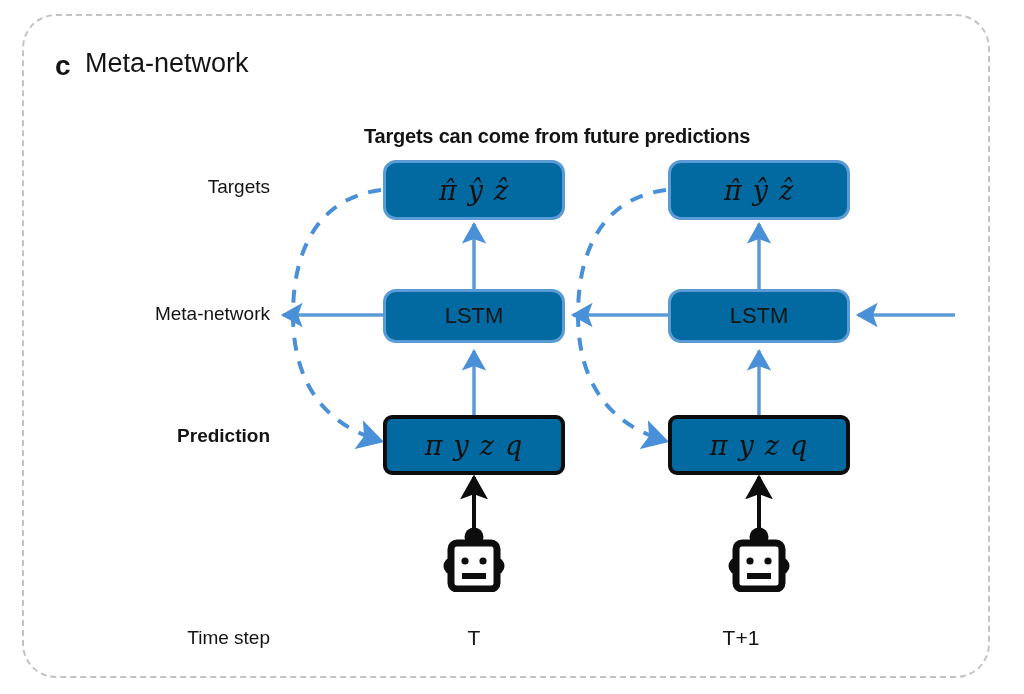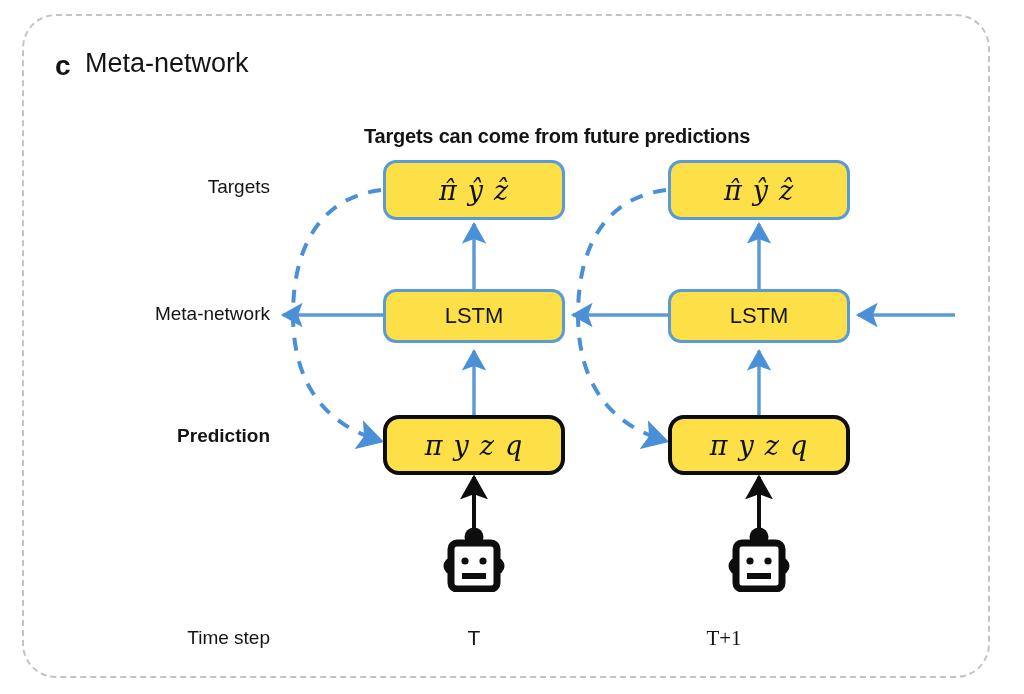--- a/index.html
+++ b/index.html
@@ -31,27 +31,27 @@
   }
   .caption-inner{position:relative;left:45px;}
 
   .row-label{
     position:absolute;text-align:right;
     font-size:19px;color:#141414;white-space:nowrap;
   }
 
   .node{
     position:absolute;box-sizing:border-box;
-    background:#fde047;display:flex;align-items:center;justify-content:center;
+    background:#0369a1;display:flex;align-items:center;justify-content:center;
   }
   .node-blue{
     border:3px solid #5B9BD5;border-radius:13px;
   }
   .node-black{
-    border:4px solid #0d0d0d;border-radius:16px;
+    border:4px solid #0d0d0d;border-radius:9px;
   }
   .math{
     font-family:"DejaVu Serif",serif;font-style:italic;
     font-size:27px;color:#111;line-height:1;
     letter-spacing:1px;white-space:nowrap;
   }
   .math span{margin:0 5px;display:inline-block;}
   .lstm-text{
     font-size:22px;color:#141414;font-family:Liberation Sans, sans-serif;
   }
@@ -184,15 +184,15 @@
       <circle cx="10.5" cy="40" r="9" fill="#0d0d0d"></circle>
       <circle cx="53.5" cy="40" r="9" fill="#0d0d0d"></circle>
       <rect x="9" y="17" width="46" height="46" rx="6" ry="6" fill="#ffffff" stroke="#0d0d0d" stroke-width="7"></rect>
       <circle cx="23" cy="35" r="3.6" fill="#0d0d0d"></circle>
       <circle cx="41" cy="35" r="3.6" fill="#0d0d0d"></circle>
       <rect x="20" y="47" width="24" height="6" fill="#0d0d0d"></rect>
     </svg>
   </div>
 
   <div class="tstep" style="left:404px;top:626px;width:140px;">T</div>
-  <div class="tstep" style="left:654px;top:626px;width:140px;font-family:Liberation Serif, serif;">T+1</div>
+  <div class="tstep" style="left:671px;top:626px;width:140px;">T+1</div>
 
 </div>
 
 </body></html>

